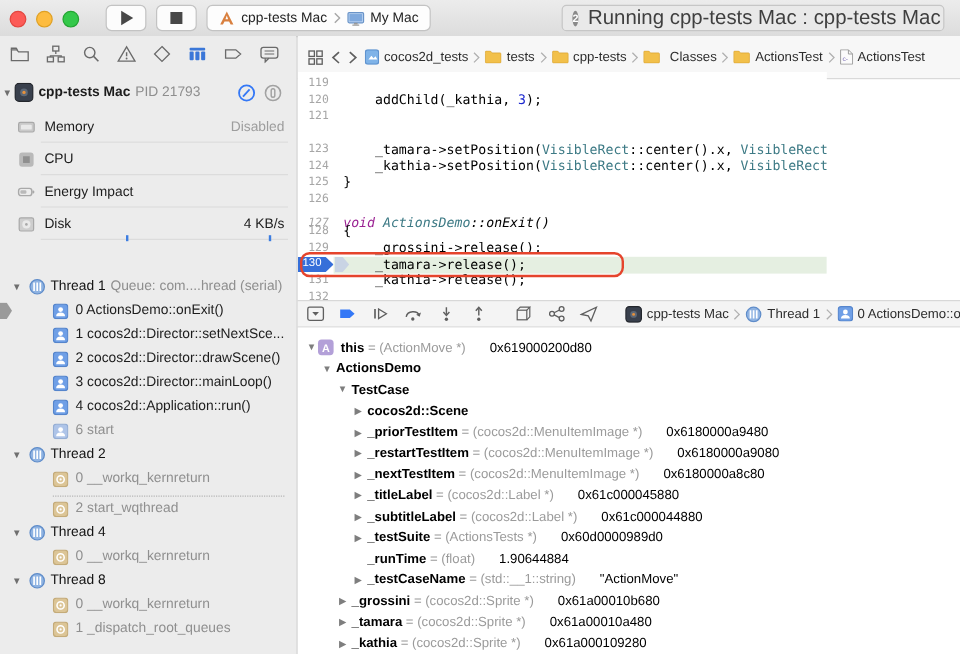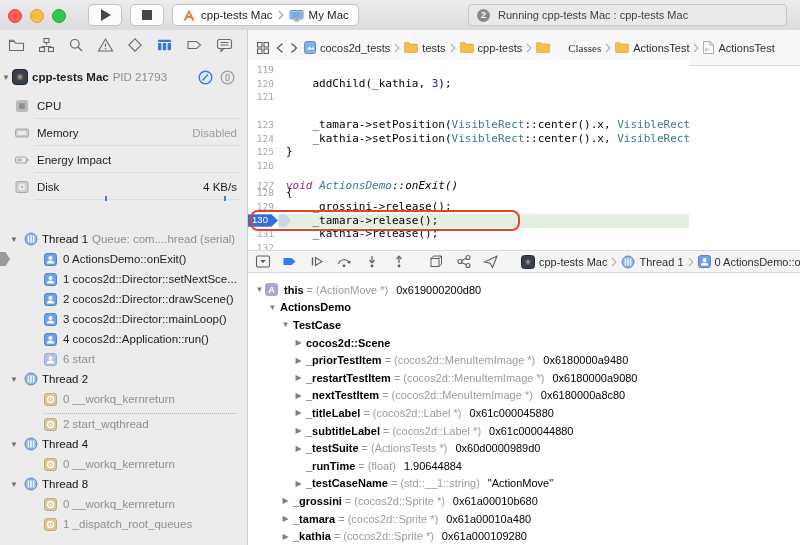--- a/index.html
+++ b/index.html
@@ -21,21 +21,21 @@
   .play-glyph{width:0;height:0;border-left:10px solid #474747;border-top:6px solid transparent;border-bottom:6px solid transparent;margin-left:2px;}
   .stop-glyph{width:10px;height:10px;background:#474747;}
   .scheme{position:absolute;left:172px;top:4px;height:22px;background:#fdfdfd;border:1px solid #c3c3c3;
           border-radius:5px;display:flex;align-items:center;padding:0 9px;gap:5px;box-sizing:border-box;}
   .scheme .lbl{font-size:11.5px;color:#232323;}
   .crumb-sep svg{display:block;}
   .activity{position:absolute;left:468px;top:4px;width:319px;height:22px;background:#e9e9e9;
             border:1px solid #c6c6c6;border-radius:4px;display:flex;align-items:center;padding:0 8px;gap:8px;box-sizing:border-box;}
   .badge{width:13px;height:13px;border-radius:50%;background:#8a8a8a;color:#fff;font-size:9px;font-weight:700;
          display:flex;align-items:center;justify-content:center;}
-  .activity .txt{font-size:11px;color:#3f3f3f;white-space:nowrap;}
+  .activity .txt{font-size:17px;color:#3f3f3f;white-space:nowrap;}
 
   
   .subbar-left{position:absolute;left:0;top:30px;width:247px;height:30px;background:#ececec;box-sizing:border-box;}
   .navtabs{display:flex;align-items:center;height:100%;padding-left:8px;gap:13px;}
   .subbar-right{position:absolute;left:248px;top:30px;width:552px;height:36px;background:#f7f7f7;
                 border-bottom:1px solid #d9d9d9;box-sizing:border-box;display:flex;align-items:center;padding-left:8px;gap:6px;overflow:hidden;}
   .jump-crumbs{display:flex;align-items:center;gap:4px;white-space:nowrap;}
   .jump-crumbs .lbl{font-size:11px;color:#2d2d2d;}
   .vdiv{position:absolute;left:247px;top:30px;width:1px;height:515px;background:#cfcfcf;z-index:30;}
 
@@ -87,21 +87,21 @@
   .db-crumbs{display:flex;align-items:center;gap:4px;white-space:nowrap;}
   .db-crumbs .lbl{font-size:11px;color:#2d2d2d;}
 
   
   .varsview{position:absolute;left:248px;top:273px;width:552px;height:272px;background:#fff;overflow:hidden;font-size:11px;}
   .var-row{position:absolute;left:0;width:552px;height:17.6px;display:flex;align-items:center;white-space:nowrap;}
   .var-disc{width:11px;text-align:center;font-size:8px;color:#7e7e7e;flex:0 0 11px;}
   .var-name{font-weight:700;color:#000;margin-left:2px;}
   .var-eq{color:#9b9b9b;margin:0 3px;}
   .var-type{color:#9b9b9b;}
-  .var-val{color:#000;margin-left:8px;}
+  .var-val{color:#000;margin-left:20px;}
   .a-badge{width:13px;height:13px;border-radius:3px;background:#b3a0d8;color:#fff;font-size:9px;font-weight:700;
            display:flex;align-items:center;justify-content:center;margin-right:4px;}
 </style>
 </head>
 <body>
 
 <div class="toolbar">
   <div class="traffic">
     <div class="tl r"></div>
     <div class="tl y"></div>
@@ -259,21 +259,21 @@
             <path d="M0.5,2.5 v-1.2 a0.8,0.8 0 0 1 0.8,-0.8 h3.4 l1.3,1.6 h6.7 a0.8,0.8 0 0 1 0.8,0.8 v6.8 a0.8,0.8 0 0 1 -0.8,0.8 h-11.4 a0.8,0.8 0 0 1 -0.8,-0.8 Z" fill="#f2c04a" stroke="#d9a32f" stroke-width="0.6"></path>
           </svg>
         </span>
         <span class="lbl">cpp-tests</span>
       </span>
       <span class="ic">
         <svg width="6" height="10" viewBox="0 0 6 10">
           <polyline points="1,1 5,5 1,9" fill="none" stroke="#b0b0b0" stroke-width="1.1"></polyline>
         </svg>
       </span>
-      <span class="jump-crumbs" style="gap: 18px; font-family: Liberation Serif, serif;">
+      <span class="jump-crumbs" style="gap: 8px;">
         <span class="ic">
           <svg width="14" height="11" viewBox="0 0 14 11">
             <path d="M0.5,2.5 v-1.2 a0.8,0.8 0 0 1 0.8,-0.8 h3.4 l1.3,1.6 h6.7 a0.8,0.8 0 0 1 0.8,0.8 v6.8 a0.8,0.8 0 0 1 -0.8,0.8 h-11.4 a0.8,0.8 0 0 1 -0.8,-0.8 Z" fill="#f2c04a" stroke="#d9a32f" stroke-width="0.6"></path>
           </svg>
         </span>
         <span class="lbl">Classes</span>
       </span>
       <span class="ic">
         <svg width="6" height="10" viewBox="0 0 6 10">
           <polyline points="1,1 5,5 1,9" fill="none" stroke="#b0b0b0" stroke-width="1.1"></polyline>
@@ -330,36 +330,36 @@
             <circle cx="7.5" cy="7.5" r="6.3" fill="none" stroke="#a2a2a2" stroke-width="1.3"></circle>
             <rect x="6" y="4" width="3" height="7" rx="1.5" fill="none" stroke="#a2a2a2" stroke-width="1.2"></rect>
           </svg>
       </span>
     </span>
   </div>
   <div class="gauges" id="gauges">
       <div class="gauge-row">
         <span class="ic">
           <svg width="16" height="16" viewBox="0 0 16 16">
+            <rect x="1.5" y="4" width="13" height="8" rx="1.5" fill="#c9c9c9" stroke="#a9a9a9"></rect>
+            <rect x="3.5" y="6" width="9" height="4" rx="0.8" fill="#e9e9e9"></rect>
+          </svg>
+        </span>
+        <span class="glabel">Memory</span>
+        <span class="gvalue dim">Disabled</span>
+        <div class="gauge-sep"></div>
+      </div>
+      <div class="gauge-row">
+        <span class="ic">
+          <svg width="16" height="16" viewBox="0 0 16 16">
             <rect x="2" y="2" width="12" height="12" rx="2.5" fill="#b9b9b9"></rect>
             <rect x="5.2" y="5.2" width="5.6" height="5.6" fill="#8f8f8f"></rect>
           </svg>
         </span>
         <span class="glabel">CPU</span>
-        <div class="gauge-sep"></div>
-      </div>
-      <div class="gauge-row">
-        <span class="ic">
-          <svg width="16" height="16" viewBox="0 0 16 16">
-            <rect x="1.5" y="4" width="13" height="8" rx="1.5" fill="#c9c9c9" stroke="#a9a9a9"></rect>
-            <rect x="3.5" y="6" width="9" height="4" rx="0.8" fill="#e9e9e9"></rect>
-          </svg>
-        </span>
-        <span class="glabel">Memory</span>
-        <span class="gvalue dim">Disabled</span>
         <div class="gauge-sep"></div>
       </div>
       <div class="gauge-row">
         <span class="ic">
           <svg width="16" height="16" viewBox="0 0 16 16">
             <rect x="1.5" y="5" width="11" height="6" rx="2" fill="none" stroke="#a9a9a9" stroke-width="1.2"></rect>
             <rect x="3" y="6.5" width="5" height="3" rx="1" fill="#b9b9b9"></rect>
             <rect x="13" y="6.8" width="1.6" height="2.4" rx="0.8" fill="#a9a9a9"></rect>
           </svg>
         </span>

